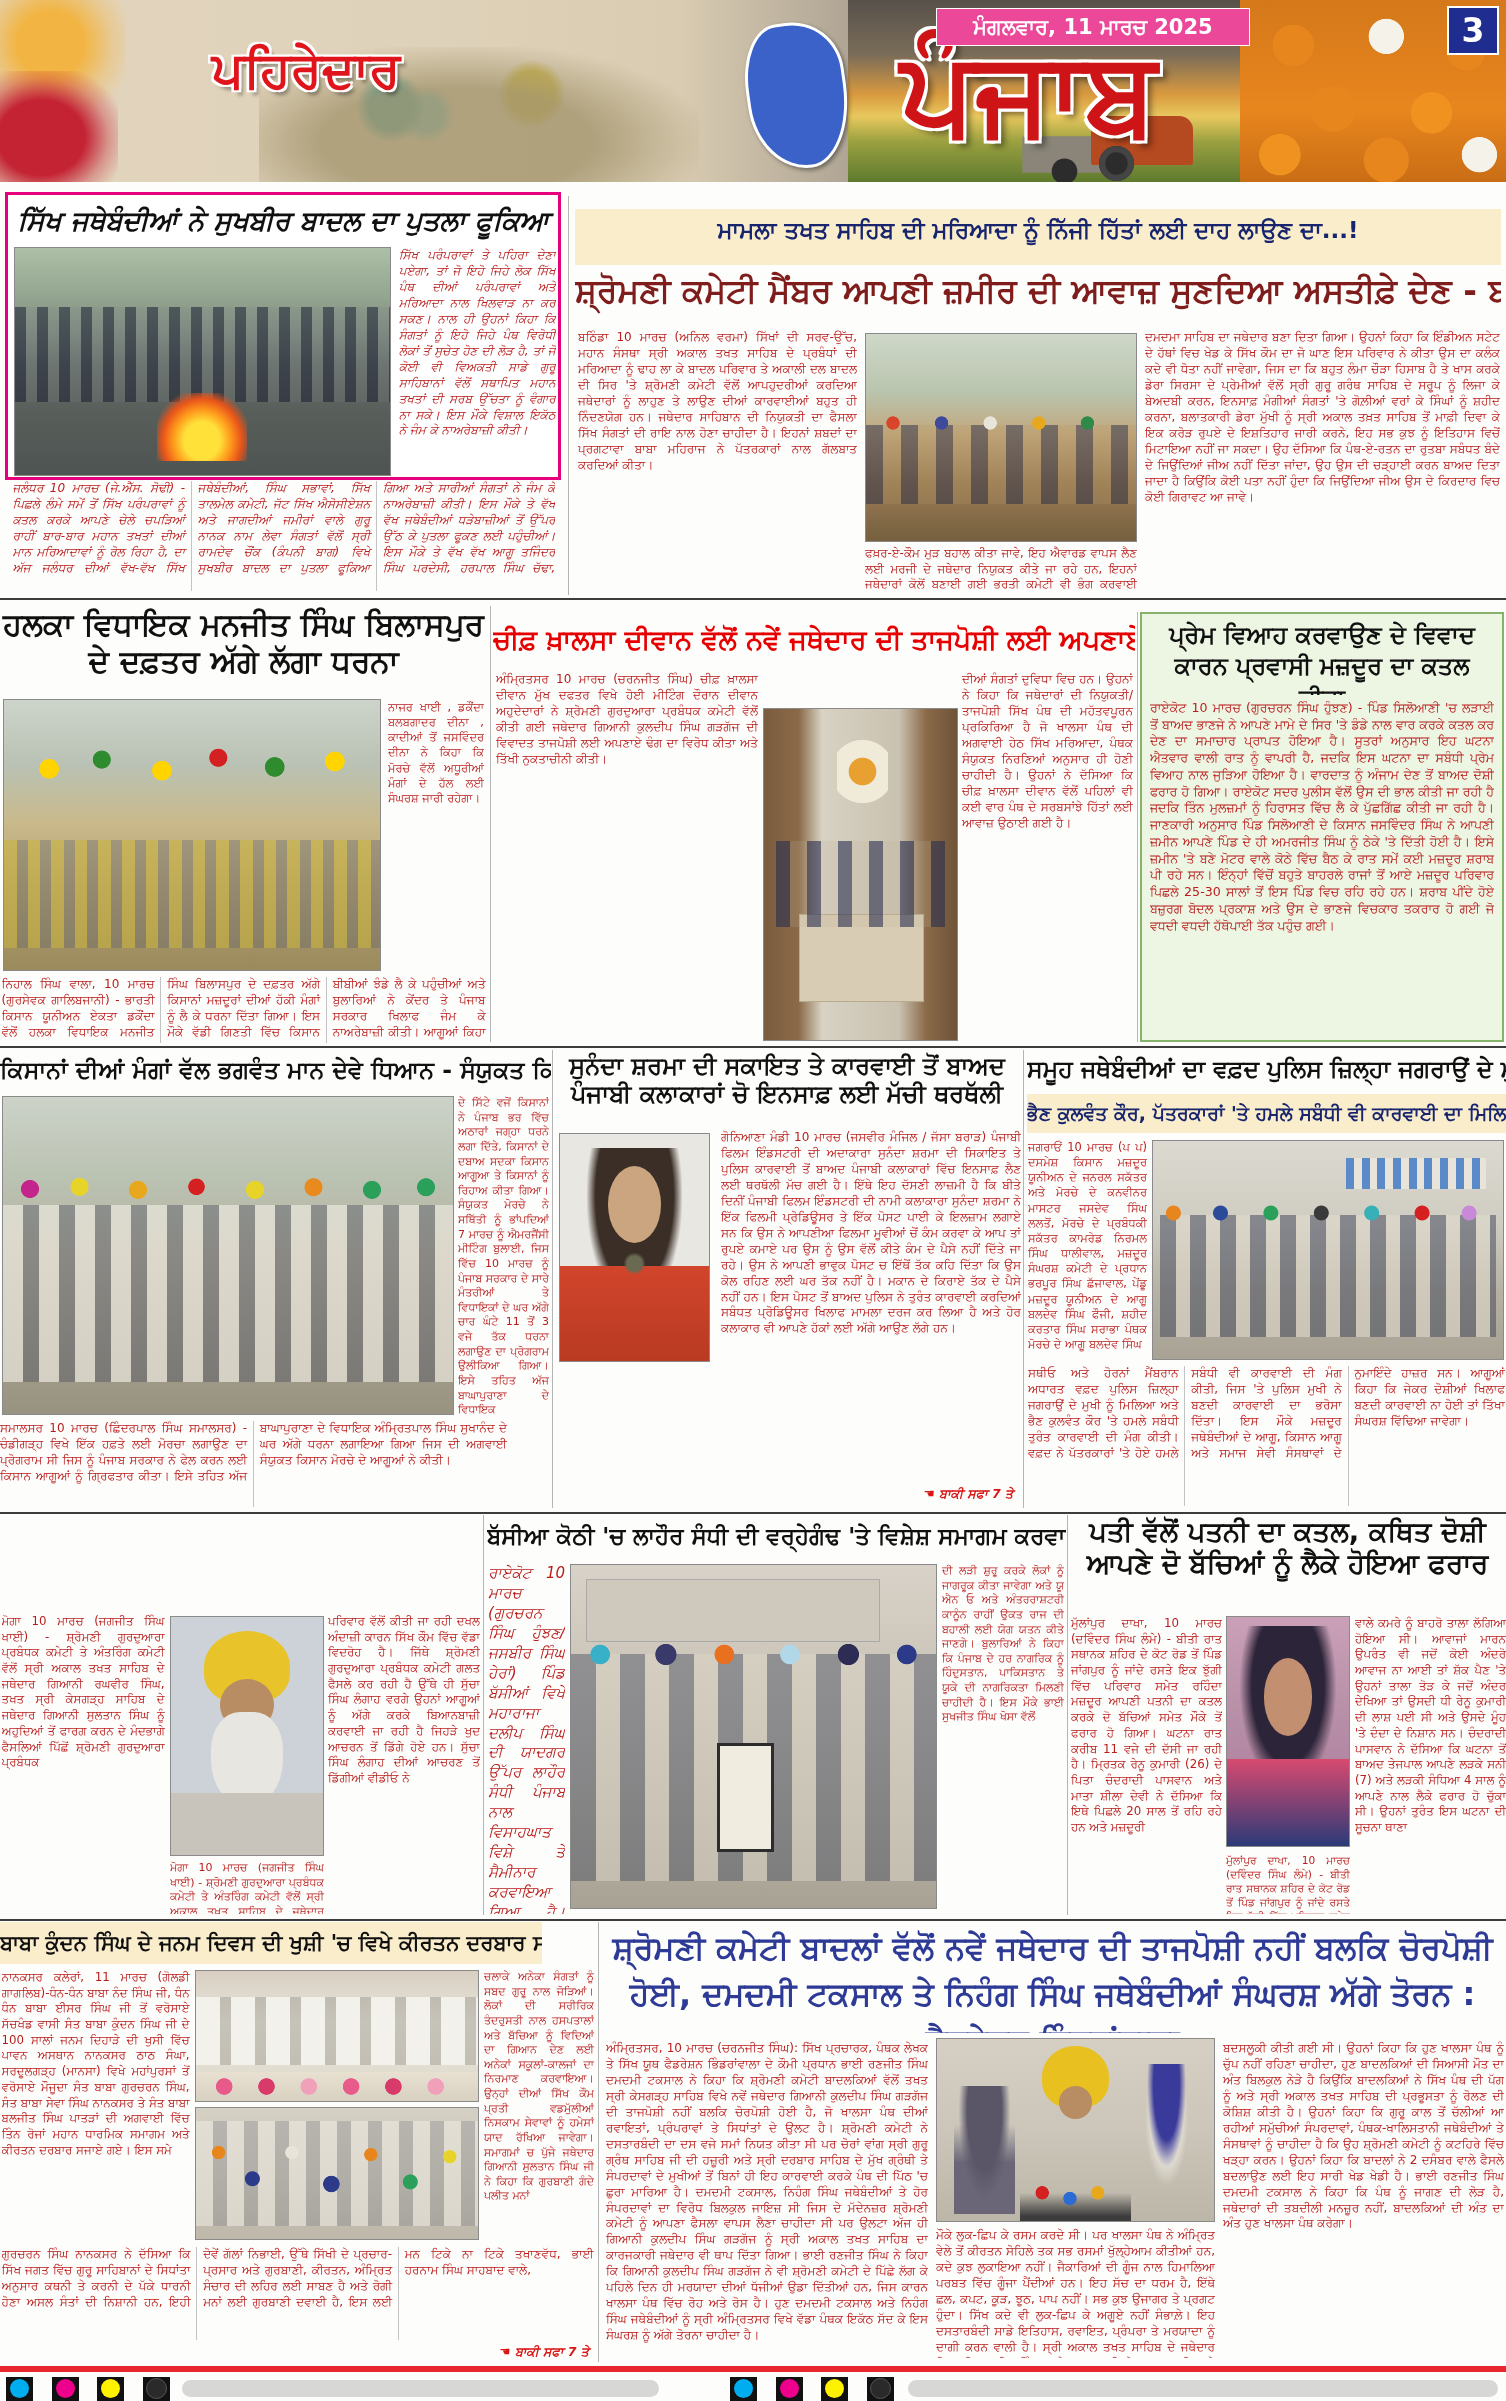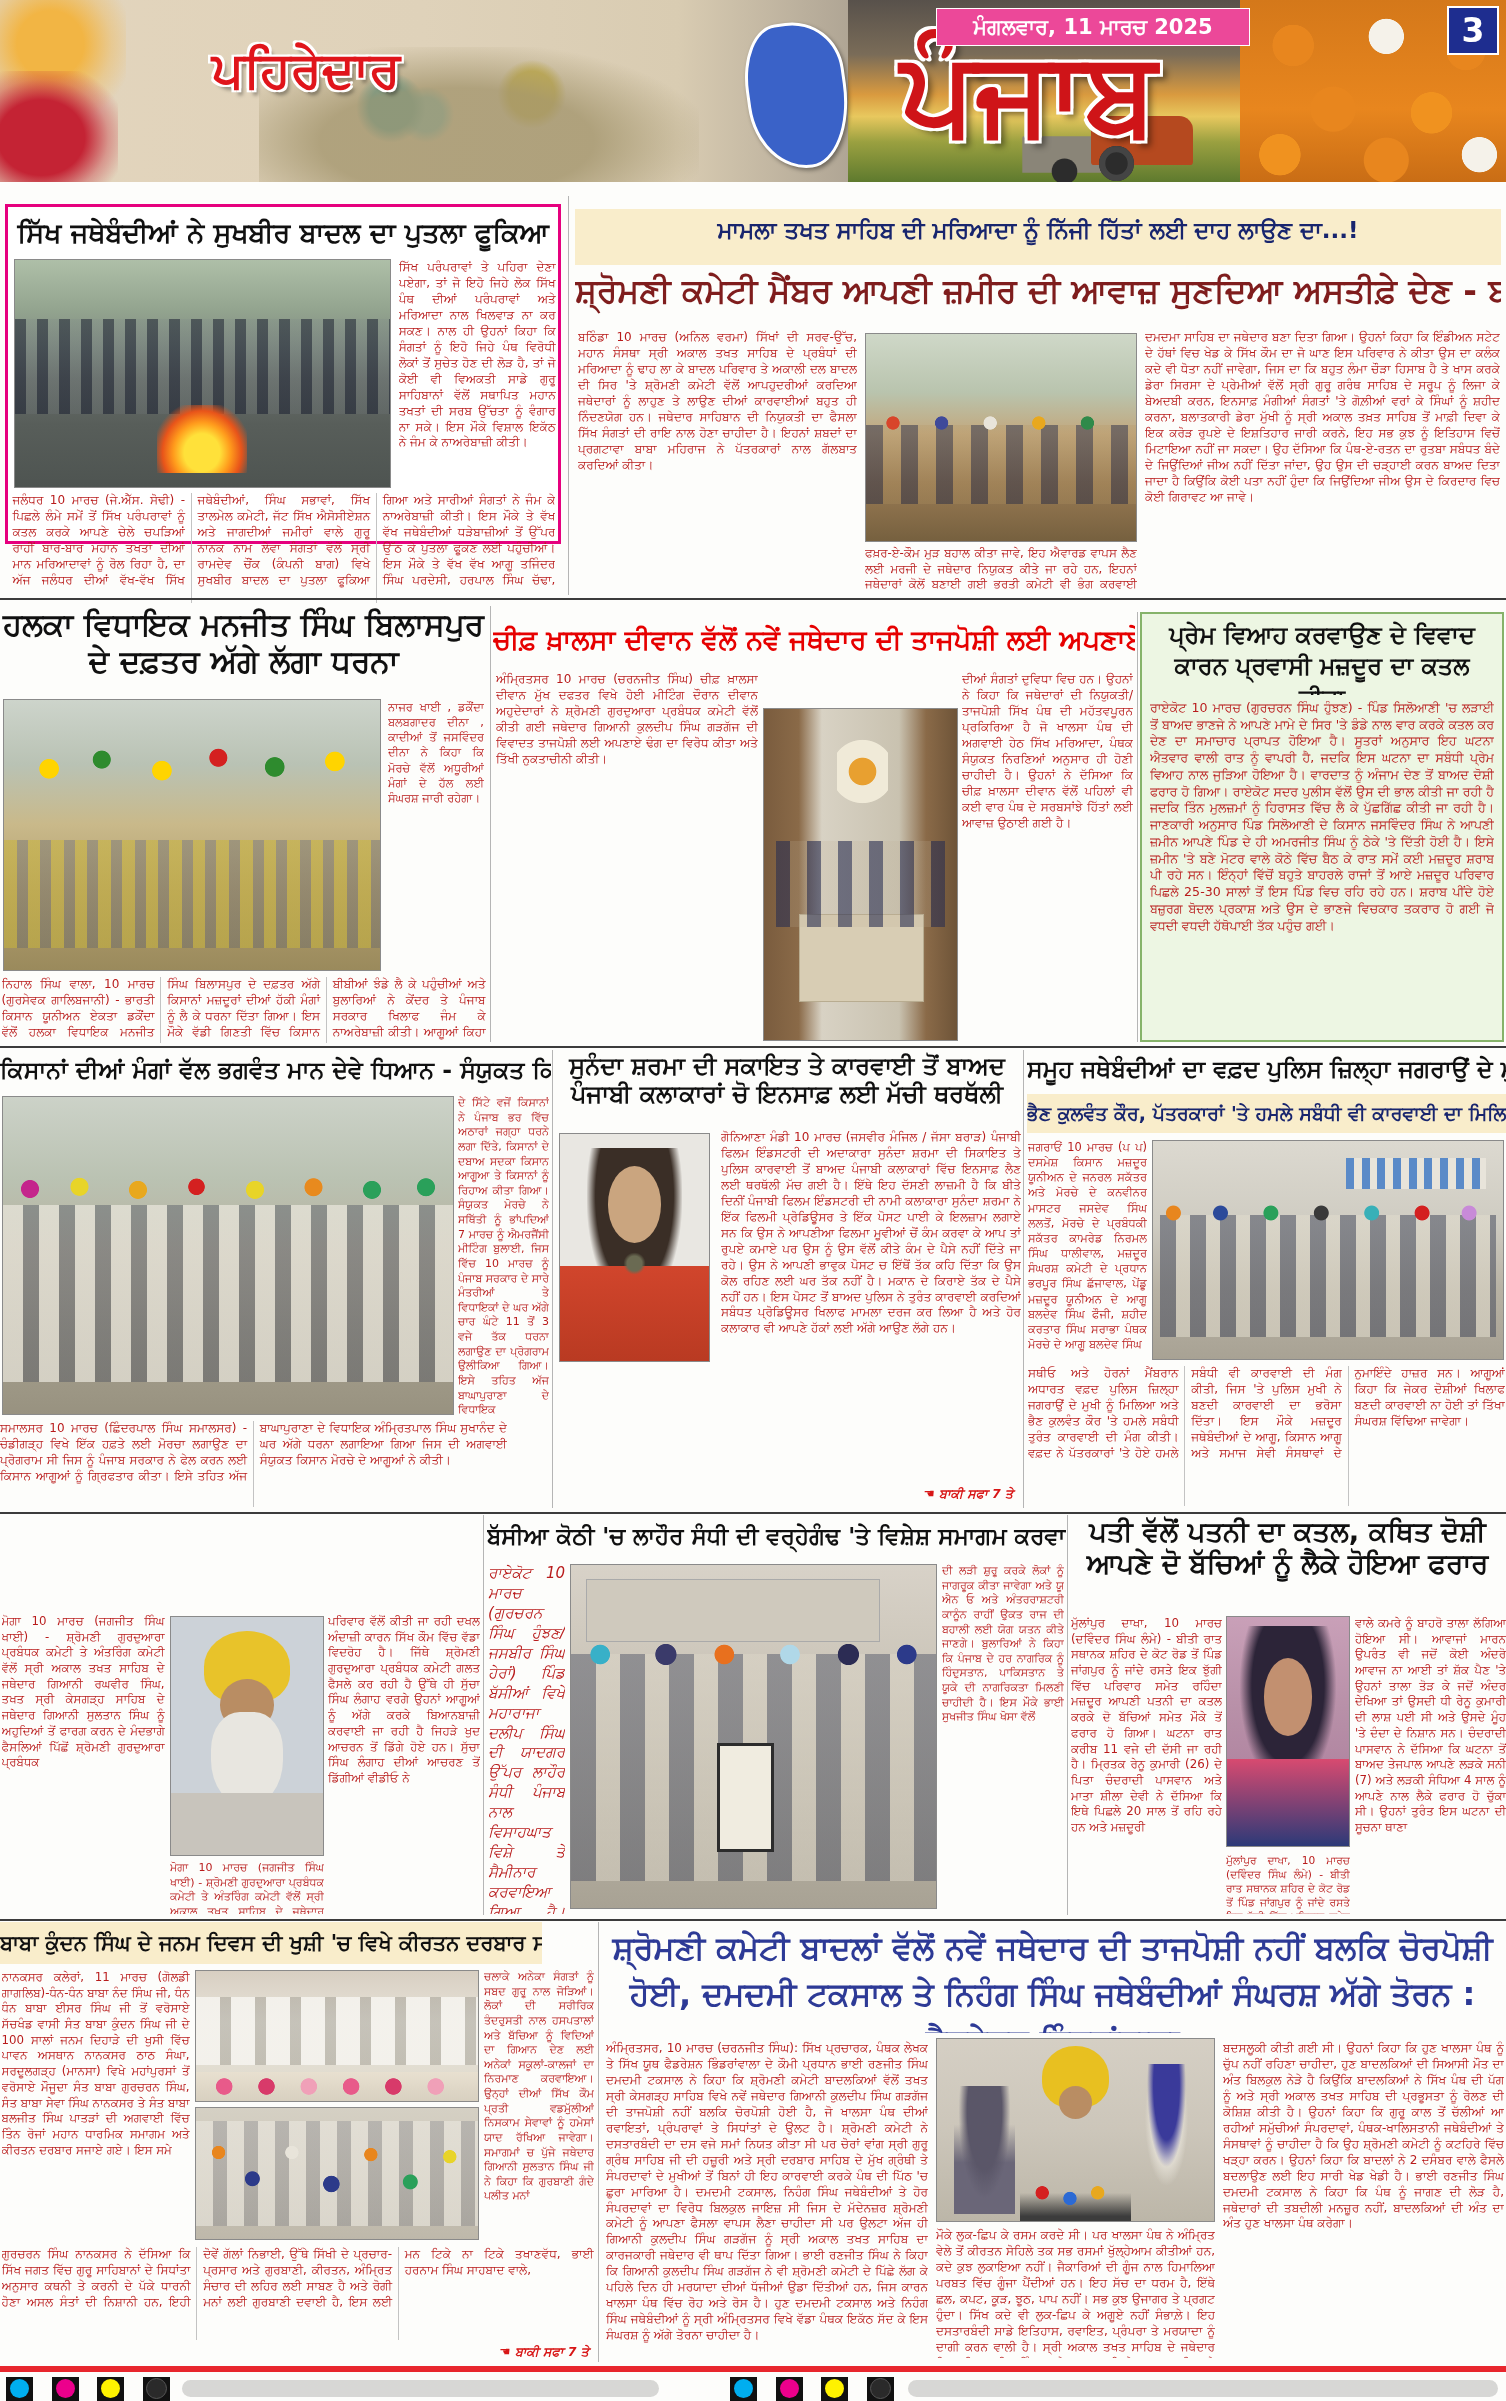--- a/index.html
+++ b/index.html
@@ -41,21 +41,21 @@
     <div class="abs" style="left:102px;top:31px;width:408px;height:79px;font-size:50px;font-weight:bold;color:#e0151b;line-height:79px;text-align:center;text-shadow:-2.4px -2.4px 0 #fff,2.4px -2.4px 0 #fff,-2.4px 2.4px 0 #fff,2.4px 2.4px 0 #fff,3.9px 4.7px 3.9px rgba(0,0,0,.35);">ਪਹਿਰੇਦਾਰ</div>
     <div class="abs" style="left:793px;top:6.3px;width:471px;height:176px;font-size:116px;font-weight:bold;color:#cf1418;line-height:173px;text-align:center;text-shadow:-3.1px -3.1px 0 #fff,3.1px -3.1px 0 #fff,-3.1px 3.1px 0 #fff,3.1px 3.1px 0 #fff,6.3px 6.3px 6.3px rgba(0,0,0,.45);overflow:hidden;">ਪੰਜਾਬ</div>
     <div class="abs" style="left:936px;top:7.9px;width:314px;height:38px;background:#ec4899;border:1.6px solid #ffffff;display:flex;align-items:center;justify-content:center;">
       <span style="color:#ffffff;font-weight:bold;font-size:21px;white-space:nowrap;">ਮੰਗਲਵਾਰ, 11 ਮਾਰਚ 2025</span>
     </div>
     <div class="abs" style="left:1447px;top:6.3px;width:52px;height:49px;background:#1e2d8f;border:2.4px solid #ffffff;display:flex;align-items:center;justify-content:center;">
       <span style="color:#ffffff;font-weight:bold;font-size:33px;">3</span>
     </div>
   </div>
 
-  <div class="abs" style="left:4.7px;top:204px;width:556px;height:340px;border:3.1px solid #e6007e;background:#fff;">
+  <div class="abs" style="left:4.7px;top:192px;width:556px;height:288px;border:3.1px solid #e6007e;background:#fff;font-style:italic;">
     <div class="hl nowrap" style="position:absolute;left:3.1px;top:3.1px;width:545px;height:46px;font-size:27px;line-height:46px;">ਸਿੱਖ ਜਥੇਬੰਦੀਆਂ ਨੇ ਸੁਖਬੀਰ ਬਾਦਲ ਦਾ ਪੁਤਲਾ ਫੂਕਿਆ</div>
     <div class="photo" style="left:6.3px;top:52px;width:377px;height:229px;background:linear-gradient(180deg,#aebfa8 0%,#93a48f 22%,#7e8a80 38%,#6a716c 52%,#585e5a 72%,#4e5451 100%);">
       <div class="pch" style="left:0;top:26%;width:100%;height:42%;background:repeating-linear-gradient(90deg,rgba(25,30,48,.55) 0 11px,rgba(120,128,136,.18) 11px 22px);"></div>
       <div class="pch" style="left:38%;top:64%;width:24%;height:30%;background:radial-gradient(ellipse at 50% 70%,#ffe13a 0 28%,#ff9b1c 45%,#e8541a 62%,transparent 78%);"></div>
     </div>
     <div class="bt" style="position:absolute;left:391px;top:53px;width:157px;height:226px;font-size:12px;">ਸਿੱਖ ਪਰੰਪਰਾਵਾਂ ਤੇ ਪਹਿਰਾ ਦੇਣਾ ਪਏਗਾ, ਤਾਂ ਜੋ ਇਹੋ ਜਿਹੇ ਲੋਕ ਸਿੱਖ ਪੰਥ ਦੀਆਂ ਪਰੰਪਰਾਵਾਂ ਅਤੇ ਮਰਿਆਦਾ ਨਾਲ ਖਿਲਵਾੜ ਨਾ ਕਰ ਸਕਣ। ਨਾਲ ਹੀ ਉਹਨਾਂ ਕਿਹਾ ਕਿ ਸੰਗਤਾਂ ਨੂੰ ਇਹੋ ਜਿਹੇ ਪੰਥ ਵਿਰੋਧੀ ਲੋਕਾਂ ਤੋਂ ਸੁਚੇਤ ਹੋਣ ਦੀ ਲੋੜ ਹੈ, ਤਾਂ ਜੋ ਕੋਈ ਵੀ ਵਿਅਕਤੀ ਸਾਡੇ ਗੁਰੂ ਸਾਹਿਬਾਨਾਂ ਵੱਲੋਂ ਸਥਾਪਿਤ ਮਹਾਨ ਤਖਤਾਂ ਦੀ ਸਰਬ ਉੱਚਤਾ ਨੂੰ ਵੰਗਾਰ ਨਾ ਸਕੇ। ਇਸ ਮੌਕੇ ਵਿਸ਼ਾਲ ਇਕੱਠ ਨੇ ਜੰਮ ਕੇ ਨਾਅਰੇਬਾਜ਼ੀ ਕੀਤੀ।</div>
     <div class="bt cols3" style="position:absolute;left:4.7px;top:286px;width:543px;height:110px;">ਜਲੰਧਰ 10 ਮਾਰਚ (ਜੇ.ਐੱਸ. ਸੋਢੀ) - ਪਿਛਲੇ ਲੰਮੇ ਸਮੇਂ ਤੋਂ ਸਿੱਖ ਪਰੰਪਰਾਵਾਂ ਨੂੰ ਕਤਲ ਕਰਕੇ ਆਪਣੇ ਚੇਲੇ ਚਪੜਿਆਂ ਰਾਹੀਂ ਬਾਰ-ਬਾਰ ਮਹਾਨ ਤਖਤਾਂ ਦੀਆਂ ਮਾਨ ਮਰਿਆਦਾਵਾਂ ਨੂੰ ਰੋਲ ਰਿਹਾ ਹੈ, ਦਾ ਅੱਜ ਜਲੰਧਰ ਦੀਆਂ ਵੱਖ-ਵੱਖ ਸਿੱਖ ਜਥੇਬੰਦੀਆਂ, ਸਿੰਘ ਸਭਾਵਾਂ, ਸਿੱਖ ਤਾਲਮੇਲ ਕਮੇਟੀ, ਜੱਟ ਸਿੱਖ ਐਸੋਸੀਏਸ਼ਨ ਅਤੇ ਜਾਗਦੀਆਂ ਜਮੀਰਾਂ ਵਾਲੇ ਗੁਰੂ ਨਾਨਕ ਨਾਮ ਲੇਵਾ ਸੰਗਤਾਂ ਵੱਲੋਂ ਸ੍ਰੀ ਰਾਮਦੇਵ ਚੌਂਕ (ਕੰਪਨੀ ਬਾਗ) ਵਿਖੇ ਸੁਖਬੀਰ ਬਾਦਲ ਦਾ ਪੁਤਲਾ ਫੂਕਿਆ ਗਿਆ ਅਤੇ ਸਾਰੀਆਂ ਸੰਗਤਾਂ ਨੇ ਜੰਮ ਕੇ ਨਾਅਰੇਬਾਜ਼ੀ ਕੀਤੀ। ਇਸ ਮੌਕੇ ਤੇ ਵੱਖ ਵੱਖ ਜਥੇਬੰਦੀਆਂ ਧੜੇਬਾਜ਼ੀਆਂ ਤੋਂ ਉੱਪਰ ਉੱਠ ਕੇ ਪੁਤਲਾ ਫੂਕਣ ਲਈ ਪਹੁੰਚੀਆਂ। ਇਸ ਮੌਕੇ ਤੇ ਵੱਖ ਵੱਖ ਆਗੂ ਤਜਿੰਦਰ ਸਿੰਘ ਪਰਦੇਸੀ, ਹਰਪਾਲ ਸਿੰਘ ਚੱਢਾ, ਹਰਪ੍ਰੀਤ ਸਿੰਘ ਨੀਟੂ, ਤਜਿੰਦਰ ਸਿੰਘ ਸੰਤ ਨਗਰ, ਗੁਰਮੁਖ ਸਿੰਘ ਐਮਏ ਨੇ ਬੋਲਦਿਆਂ ਕਿਹਾ ਕਿ ਹਰ ਗੁਰੂ ਨਾਨਕ ਨਾਮਲੇਵੀ ਗੁਰਸਿੱਖ ਨੂੰ ਸਿੱਖ ਪਰੰਪਰਾਵਾਂ ਤੇ ਪਹਿਰਾ ਦੇਣਾ ਪਏਗਾ। ਇਸ ਮੌਕੇ ਅਮਰਜੀਤ ਸਿੰਘ ਟਾਹਲੀ, ਕਸ਼ਮੀਰ ਸਿੰਘ ਮੁਲਤਾਨੀ, ਜਸਵੀਰ ਸਿੰਘ ਫੌਜੀ, ਜਸਵੀਰ ਸਿੰਘ ਚੁੱਗ, ਵਿੱਕੀ ਸਿੰਘ ਖਾਲਸਾ, ਗੁਰਦੀਪ ਸਿੰਘ ਕਾਲੀਆ ਕਲੋਨੀ, ਜਤਿੰਦਰ ਸਿੰਘ ਕੋਹਲੀ, ਰਣਜੀਤ ਸਿੰਘ ਰਾਜਨਗਰ, ਅਮਨਦੀਪ ਸਿੰਘ ਬੱਗਾ, ਹਰਪ੍ਰੀਤ ਸਿੰਘ ਰੋਬਿਨ, ਸਨੀ ਸਿੰਘ ਉਬਰਾਏ, ਜਸਵੀਰ ਸਿੰਘ ਬੱਗਾ, ਪ੍ਰਭਜੋਤ ਸਿੰਘ ਖਾਲਸਾ ਆਦੀ ਹਾਜਰ ਸਨ।</div>
   </div>
 
   <div class="abs cream kicker" style="left:575px;top:209px;width:926px;height:56px;font-size:23px;line-height:42px;">ਮਾਮਲਾ ਤਖਤ ਸਾਹਿਬ ਦੀ ਮਰਿਆਦਾ ਨੂੰ ਨਿੱਜੀ ਹਿੱਤਾਂ ਲਈ ਦਾਹ ਲਾਉਣ ਦਾ...!</div>

